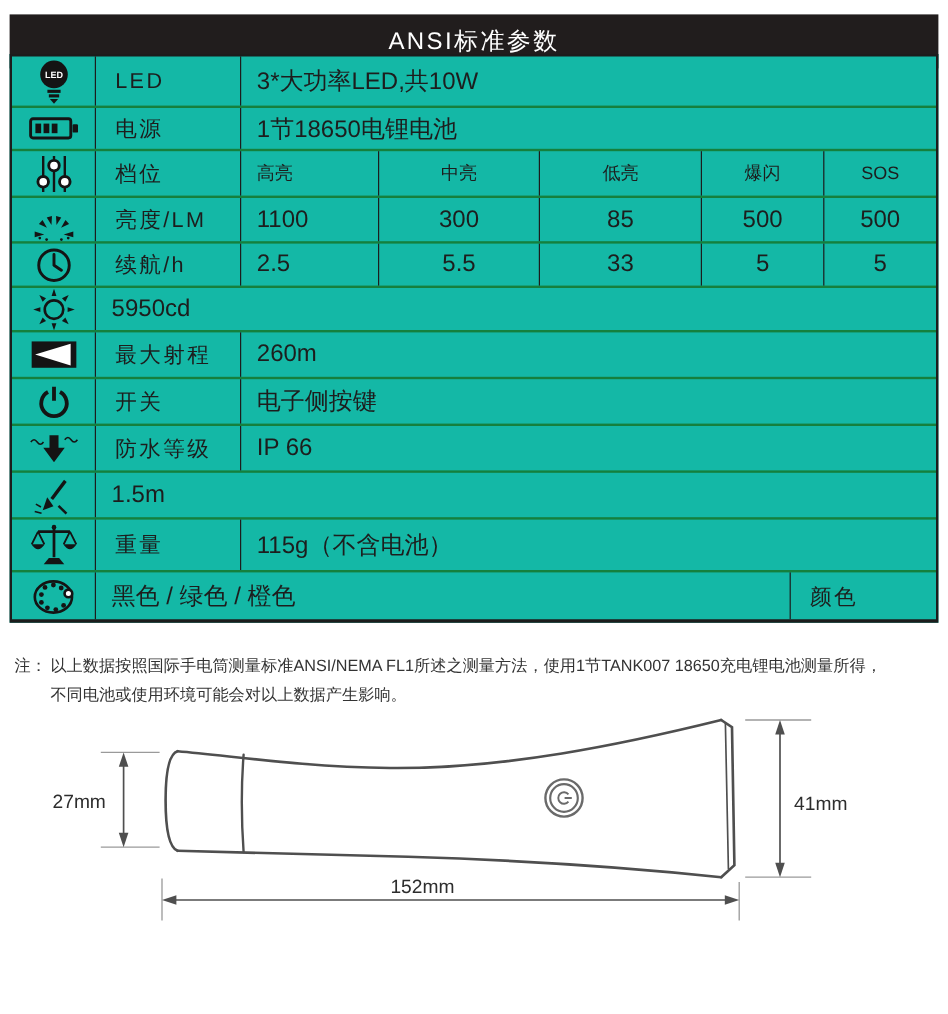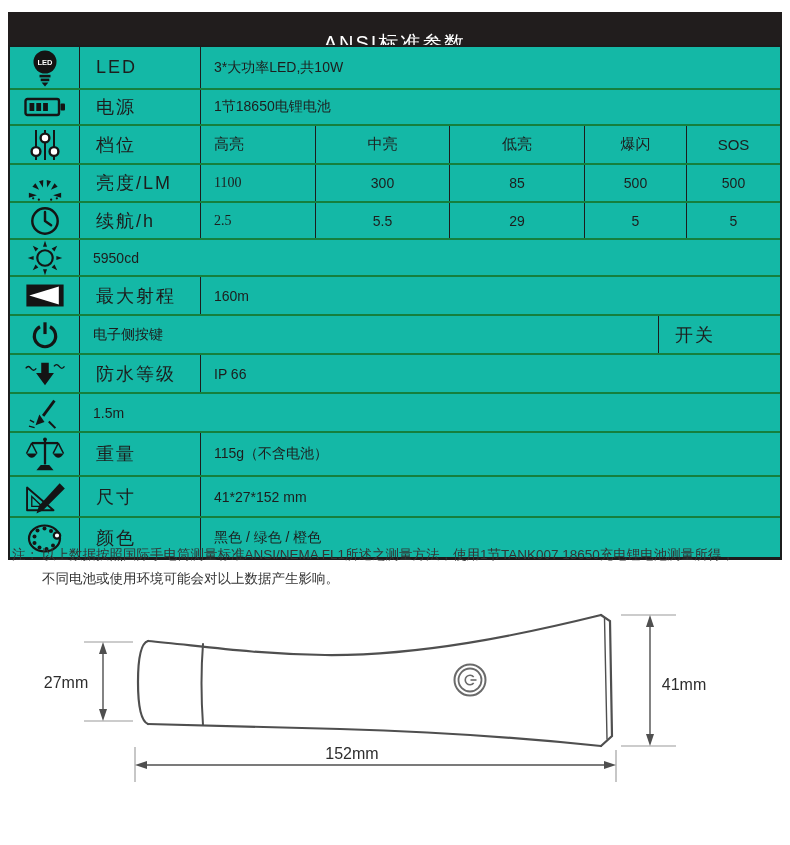--- a/index.html
+++ b/index.html
@@ -1,46 +1,46 @@
 <!DOCTYPE html>
 <html><head>
 <meta charset="utf-8">
 <style>
   html,body{margin:0;padding:0;background:#fff;}
   .page{position:relative;width:790px;height:845px;background:#ffffff;overflow:hidden;
         font-family:"Liberation Sans","DejaVu Sans",sans-serif;color:#1d1d1d;}
 
   .title-bar{position:absolute;left:8px;top:12px;width:774px;height:45px;background:#211d1d;
-             display:flex;align-items:flex-end;justify-content:center;}
+             display:flex;align-items:center;justify-content:center;}
   .title-bar span{color:#fff;font-size:20px;letter-spacing:2px;}
 
   .spec-table{position:absolute;left:8px;top:45px;width:770px;
               border:2px solid #1c1c1c;border-bottom-width:3px;background:#14b8a6;}
   .r{display:flex;border-top:2px solid #15803d;}
   .r:first-child{border-top:none;}
   .c{border-right:1px solid #1c1c1c;display:flex;align-items:center;box-sizing:border-box;overflow:hidden;}
   .c:last-child{border-right:none;}
   .ci{width:70px;flex:0 0 70px;justify-content:center;}
   .cl{width:121px;flex:0 0 121px;padding-left:16px;font-size:18px;letter-spacing:2px;}
-  .cv{font-size:14px;padding-left:13px;}
+  .cv{font-size:20px;padding-left:13px;}
   .w{flex:1;}
-  .c1{width:115px;flex:0 0 115px;font-family:Liberation Serif, serif;}
+  .c1{width:115px;flex:0 0 115px;}
   .c2{width:134px;flex:0 0 134px;}
   .c3{width:135px;flex:0 0 135px;}
   .c4{width:102px;flex:0 0 102px;text-align:center;}
   .c5{flex:1;}
   .ctr{justify-content:center;padding-left:0;}
   .hd{font-size:15px;}
 
   .note{position:absolute;left:12px;top:543px;width:766px;display:flex;
         font-size:13.5px;line-height:24px;color:#333;}
   .note-prefix{flex:0 0 30px;}
   .note-body{flex:1;}
 
-  .diagram{position:absolute;left:0;top:564px;width:790px;height:265px;}
+  .diagram{position:absolute;left:0;top:549px;width:790px;height:265px;}
   svg .ink{fill:#141414;}
   svg .stroke-ink{stroke:#141414;fill:none;}
   text.dim{font-family:"Liberation Sans","DejaVu Sans",sans-serif;font-size:16px;fill:#2d2d2d;}
 </style>
 </head>
 <body>
 
 <div class="page">
 
   <div class="title-bar">
@@ -122,21 +122,21 @@
     <div class="r" style="height:35px">
       <div class="c ci">
         <svg width="32" height="32" viewBox="0 0 34 34">
             <circle cx="17" cy="17" r="13.5" class="stroke-ink" stroke-width="2.6"></circle>
             <path d="M17,17 L17,7.5 M17,17 L23.5,21.5" class="stroke-ink" stroke-width="2.6" stroke-linecap="round"></path>
           </svg>
       </div>
       <div class="c cl">续航/h</div>
       <div class="c cv c1">2.5</div>
       <div class="c cv c2 ctr">5.5</div>
-      <div class="c cv c3 ctr">29</div>
+      <div class="c cv c3 ctr">33</div>
       <div class="c cv c4 ctr">5</div>
       <div class="c cv c5 ctr">5</div>
     </div>
 
     <div class="r" style="height:35px">
       <div class="c ci">
         <svg width="40" height="40" viewBox="0 0 44 44">
             <defs>
               <polygon id="sunray" points="34.5,19.8 41,22 34.5,24.2"></polygon>
             </defs>
@@ -157,32 +157,32 @@
     </div>
 
     <div class="r" style="height:37px">
       <div class="c ci">
         <svg width="42" height="27" viewBox="0 0 44 28">
             <rect x="2.5" y="2.5" width="39" height="23" class="ink"></rect>
             <polygon points="5.5,14 36.5,4.5 36.5,23.5" fill="#fff"></polygon>
           </svg>
       </div>
       <div class="c cl">最大射程</div>
-      <div class="c cv w">160m</div>
+      <div class="c cv w">260m</div>
     </div>
 
     <div class="r" style="height:37px">
       <div class="c ci">
         <svg width="32" height="32" viewBox="0 0 34 34">
             <path d="M11.7,8.2 A11.3,11.3 0 1 0 22.3,8.2" class="stroke-ink" stroke-width="3.4"></path>
             <path d="M17,3.5 V16" class="stroke-ink" stroke-width="3.4"></path>
           </svg>
       </div>
+      <div class="c cl">开关</div>
       <div class="c cv w">电子侧按键</div>
-      <div class="c cl">开关</div>
     </div>
 
     <div class="r" style="height:37px">
       <div class="c ci">
         <svg width="46" height="32" viewBox="0 0 46 34">
             <polygon points="19,5 27,5 27,16 32.5,16 23,29 13.5,16 19,16" class="ink"></polygon>
             <path d="M2.5,11 q2.8,-4 5.6,0 q2.8,4 5.6,0" class="stroke-ink" stroke-width="1.4"></path>
             <path d="M32.5,9 q2.8,-4 5.6,0 q2.8,4 5.6,0" class="stroke-ink" stroke-width="1.4"></path>
           </svg>
       </div>
@@ -211,51 +211,40 @@
             <path d="M8,8.5 L2.5,19.5 M8,8.5 L13.5,19.5 M36,8.5 L30.5,19.5 M36,8.5 L41.5,19.5" class="stroke-ink" stroke-width="1.6"></path>
             <path d="M2.2,19.5 Q8,28.5 13.8,19.5 Z" class="ink"></path>
             <path d="M30.2,19.5 Q36,28.5 41.8,19.5 Z" class="ink"></path>
             <polygon points="13,37 31,37 26.5,31.5 17.5,31.5" class="ink"></polygon>
           </svg>
       </div>
       <div class="c cl">重量</div>
       <div class="c cv w">115g（不含电池）</div>
     </div>
 
-    <div class="r" style="height:39px">
-      <div class="c ci">
-        <svg width="42" height="34" viewBox="0 0 44 36">
-            <polygon points="3,32 31,32 3,8" class="stroke-ink" stroke-width="2" stroke-linejoin="round"></polygon>
-            <polygon points="8,28 19,28 8,17.5" class="stroke-ink" stroke-width="1.4"></polygon>
-            <polygon points="37.5,3.5 43,9 20,32 13,35.5 15.5,27.5" class="ink"></polygon>
-          </svg>
-      </div>
-      <div class="c cl">尺寸</div>
-      <div class="c cv w">41*27*152 mm</div>
-    </div>
 
     <div class="r" style="height:39px">
       <div class="c ci">
         <svg width="38" height="32" viewBox="0 0 38 32">
             <ellipse cx="18.5" cy="16.5" rx="15.5" ry="13" class="stroke-ink" stroke-width="2.2"></ellipse>
             <circle cx="31" cy="13.5" r="3.2" fill="#fff" stroke="#141414" stroke-width="2.2"></circle>
             <g class="ink">
               <circle cx="11.5" cy="8.5" r="2"></circle>
               <circle cx="18.5" cy="6.5" r="2"></circle>
               <circle cx="25" cy="9" r="2"></circle>
               <circle cx="8.5" cy="14.5" r="2"></circle>
               <circle cx="8.5" cy="21" r="2"></circle>
               <circle cx="13.5" cy="25.5" r="2"></circle>
               <circle cx="20.5" cy="27" r="2"></circle>
               <circle cx="27" cy="23.5" r="2"></circle>
             </g>
           </svg>
       </div>
+      <div class="c cv w">黑色 / 绿色 / 橙色</div>
       <div class="c cl">颜色</div>
-      <div class="c cv w">黑色 / 绿色 / 橙色</div>
     </div>
 
   </div>
 
   <div class="note">
     <div class="note-prefix">注：</div>
     <div class="note-body">
       <span>以上数据按照国际手电筒测量标准ANSI/NEMA FL1所述之测量方法，使用1节TANK007 18650充电锂电池测量所得，</span><br>
       <span>不同电池或使用环境可能会对以上数据产生影响。</span>
     </div>

